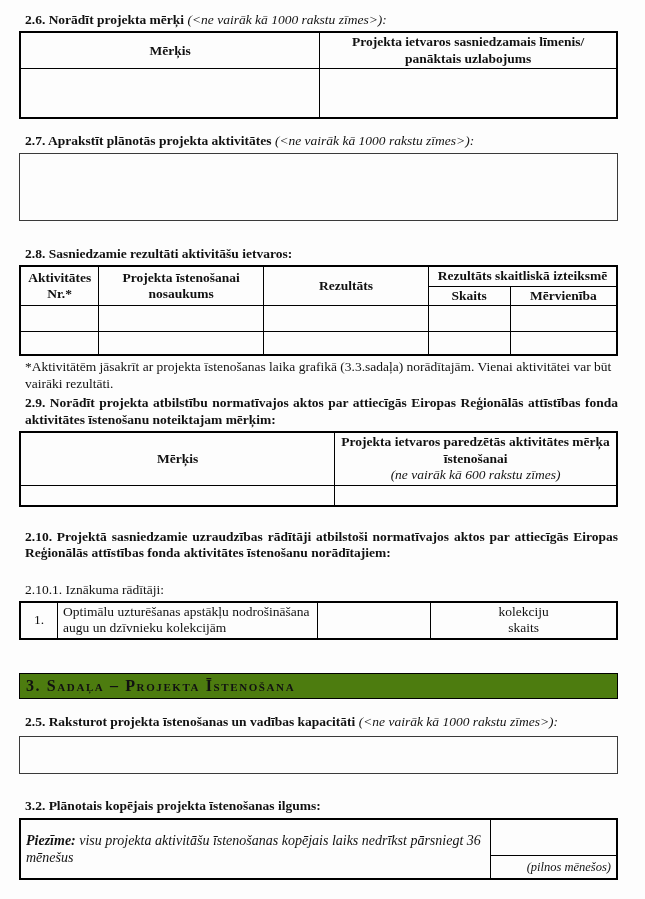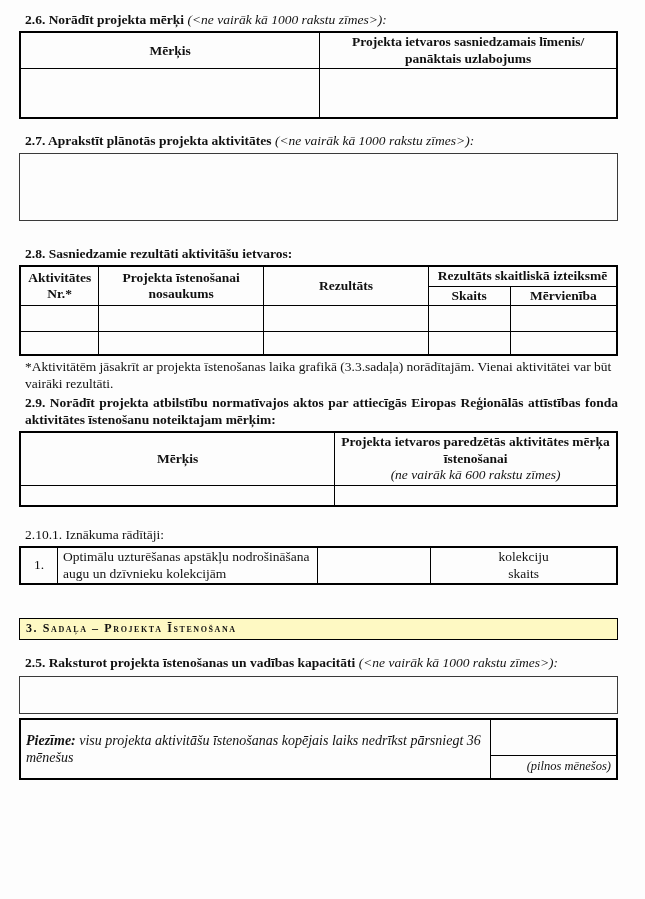--- a/index.html
+++ b/index.html
@@ -12,23 +12,23 @@
   .h .note{font-weight:normal;font-style:italic;}
   .jtext{text-align:justify;}
   .plain{font-weight:normal;}
   table{width:100%;border-collapse:collapse;table-layout:fixed;}
   table.tbl{border:2px solid #000;margin-top:3px;}
   .tbl th,.tbl td{border:1px solid #000;padding:1px 5px;vertical-align:middle;overflow:hidden;}
   .tbl th{font-weight:bold;text-align:center;}
   .fillbox{border:1.4px solid #3a3a3a;background:#fdfdfd;margin-top:3px;}
   .footnote{margin:3px 0 0 6px;}
   .sec-bar{
-    margin-top:33px;border:1.6px solid #000;background:#fef9c3;
+    margin-top:33px;border:1.6px solid #000;background:#4d7c0f;
     padding:2px 6px 3px 6px;font-weight:bold;font-variant:small-caps;
-    letter-spacing:1.6px;font-size:12px;
+    letter-spacing:1.6px;font-size:16px;
   }
   .mt26{margin-top:14px;} .mt25{margin-top:25px;} .mt22{margin-top:22px;}
   .mt20{margin-top:20px;} .mt15{margin-top:15px;} .mt24{margin-top:24px;}
   .mt9{margin-top:3px;}
   .c{text-align:center;} .l{text-align:left;} .rr{text-align:right;}
   .top{vertical-align:top;}
   .r46 td{height:46px;} .r24 td{height:23px;} .r21 td{height:20px;} .r18 td{height:17px;}
   .hint{font-style:italic;font-weight:normal;}
   .prewrap{white-space:pre-line;}
   .t2101 th{border-bottom:2px solid #000;}
@@ -115,20 +115,21 @@
         <div class="hint">(ne vairāk kā 600 rakstu zīmes)</div>
       </th>
     </tr>
     <tr class="r18">
       <td></td>
       <td></td>
     </tr>
   </tbody>
     </table>
 
+  <p class="h mt22 jtext">2.10. Projektā sasniedzamie uzraudzības rādītāji atbilstoši normatīvajos aktos par attiecīgās Eiropas Reģionālās attīstības fonda aktivitātes īstenošanu norādītajiem:</p>
   <p class="h mt20 plain">2.10.1. Iznākuma rādītāji:</p>
   <table class="tbl t2101">
     <colgroup>
         <col style="width:6.3%">
         <col style="width:43.5%">
         <col style="width:19%">
         <col style="width:31.2%">
       </colgroup>
     <tbody>
     <tr>
@@ -139,20 +140,21 @@
 skaits</td>
     </tr>
   </tbody>
     </table>
 
   <div class="sec-bar">3. Sadaļa – Projekta Īstenošana</div>
 
   <p class="h mt15 jtext"><span>2.5. Raksturot projekta īstenošanas un vadības kapacitāti </span><span class="note">(&lt;ne vairāk kā 1000 rakstu zīmes&gt;):</span></p>
   <div class="fillbox" style="height:36px;margin-top:5px;"></div>
 
+  <p class="h mt24">3.2. Plānotais kopējais projekta īstenošanas ilgums:</p>
   <table class="tbl" style="margin-top:4px;">
     <colgroup>
         <col style="width:78.8%">
         <col style="width:21.2%">
       </colgroup>
     <tbody>
         <tr>
       <td rowspan="2" class="note-cell"><b>Piezīme:</b><span> visu projekta aktivitāšu īstenošanas kopējais laiks nedrīkst pārsniegt 36 mēnešus</span></td>
       <td class="in-cell"></td>
     </tr>

